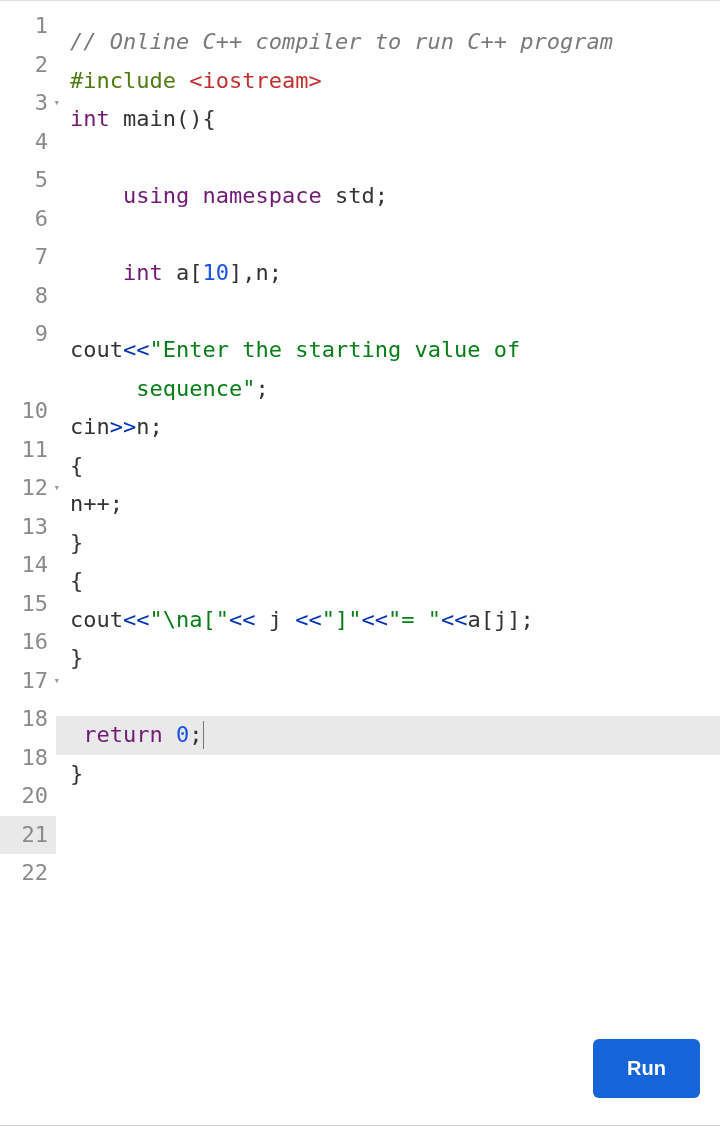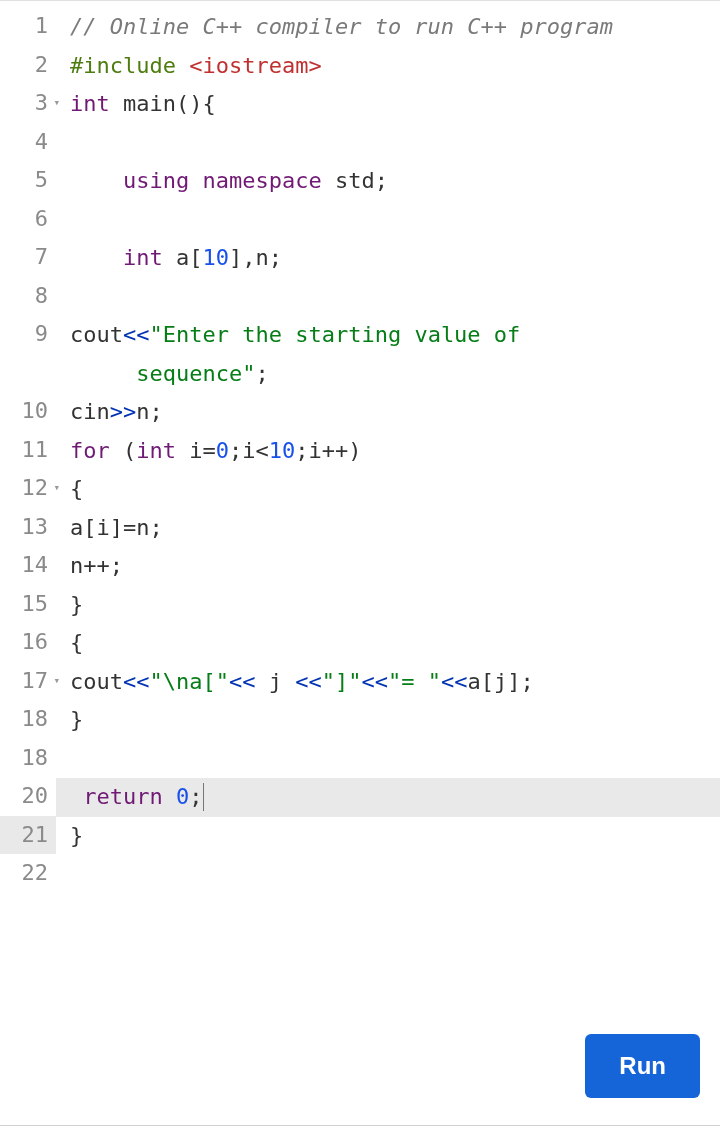--- a/index.html
+++ b/index.html
@@ -38,21 +38,21 @@
     .fold-marker {
       color: #9a9a9a;
       font-size: 11px;
       position: absolute;
       right: -4px;
       top: 50%;
       transform: translateY(-50%);
     }
     .code-area {
       flex: 1;
-      padding-top: 7px;
+      padding-top: 22px;
       padding-left: 14px;
       position: relative;
     }
     .code-line {
       height: 38.5px;
       line-height: 38.5px;
       white-space: pre;
       color: #333333;
     }
     .code-line.current {
@@ -84,21 +84,21 @@
       margin-bottom: 3px;
     }
     .run-button {
       position: absolute;
       right: 20px;
       bottom: 28px;
       background: #1565d8;
       color: #ffffff;
       border: none;
       font-family: "Helvetica Neue", Arial, sans-serif;
-      font-size: 24px;
+      font-size: 20px;
       font-weight: 600;
       padding: 18px 34px;
       border-radius: 6px;
       cursor: pointer;
     }
     .bottom-shadow {
       position: absolute;
       left: 0;
       right: 0;
       bottom: 0;
@@ -140,23 +140,21 @@
       <div class="code-line"><span class="tok-preproc">#include</span><span> </span><span class="tok-angle">&lt;iostream&gt;</span></div>
       <div class="code-line"><span class="tok-type">int</span><span class="tok-ident"> main(){</span></div>
       <div class="code-line"></div>
       <div class="code-line"><span>    </span><span class="tok-keyword">using</span><span> </span><span class="tok-keyword">namespace</span><span class="tok-ident"> std;</span></div>
       <div class="code-line"></div>
       <div class="code-line"><span>    </span><span class="tok-type">int</span><span class="tok-ident"> a[</span><span class="tok-number">10</span><span class="tok-ident">],n;</span></div>
       <div class="code-line"></div>
       <div class="code-line"><span class="tok-ident">cout</span><span class="tok-opcolor">&lt;&lt;</span><span class="tok-string">"Enter the starting value of</span></div>
       <div class="code-line"><span>     </span><span class="tok-string">sequence"</span><span class="tok-ident">;</span></div>
       <div class="code-line"><span class="tok-ident">cin</span><span class="tok-opcolor">&gt;&gt;</span><span class="tok-ident">n;</span></div>
-      <div class="code-line"><span class="tok-keyword">for</span><span class="tok-ident"> (</span><span class="tok-type">int</span><span class="tok-ident"> i=</span><span class="tok-number">0</span><span class="tok-ident">;i&lt;</span><span class="tok-number">10</span><span class="tok-ident">;i++)</span></div>
       <div class="code-line"><span class="tok-ident">{</span></div>
-      <div class="code-line"><span class="tok-ident">a[i]=n;</span></div>
       <div class="code-line"><span class="tok-ident">n++;</span></div>
       <div class="code-line"><span class="tok-ident">}</span></div>
       <div class="code-line"><span class="tok-ident">{</span></div>
       <div class="code-line"><span class="tok-ident">cout</span><span class="tok-opcolor">&lt;&lt;</span><span class="tok-string">"\na["</span><span class="tok-opcolor">&lt;&lt;</span><span class="tok-ident"> j </span><span class="tok-opcolor">&lt;&lt;</span><span class="tok-string">"]"</span><span class="tok-opcolor">&lt;&lt;</span><span class="tok-string">"= "</span><span class="tok-opcolor">&lt;&lt;</span><span class="tok-ident">a[j];</span></div>
       <div class="code-line"><span class="tok-ident">}</span></div>
       <div class="code-line"></div>
       <div class="code-line current"><span> </span><span class="tok-keyword">return</span><span> </span><span class="tok-number">0</span><span class="tok-ident">;</span><span class="cursor"></span></div>
       <div class="code-line"><span class="tok-ident">}</span></div>
     </div>
 </div>

